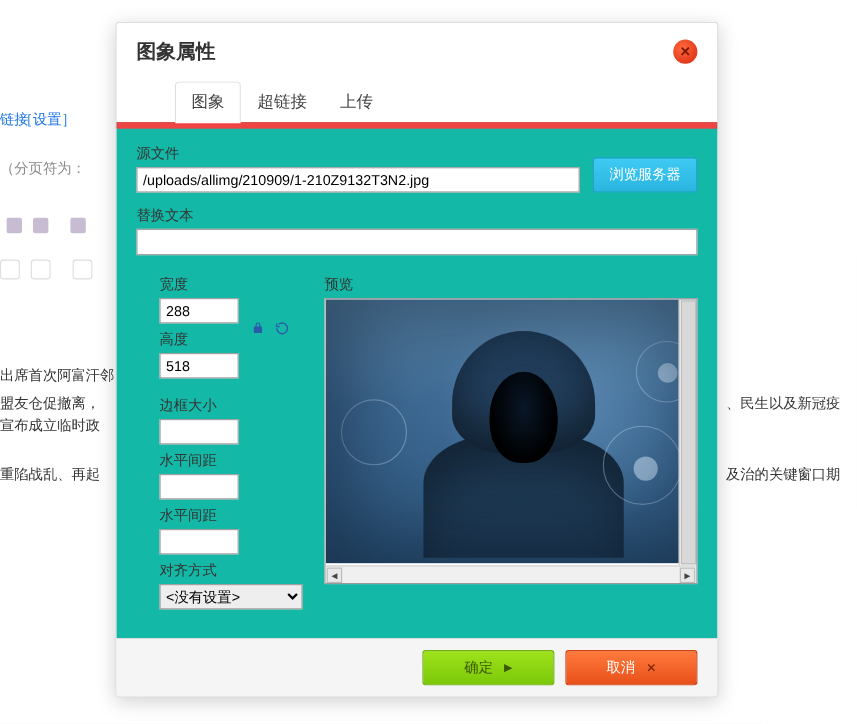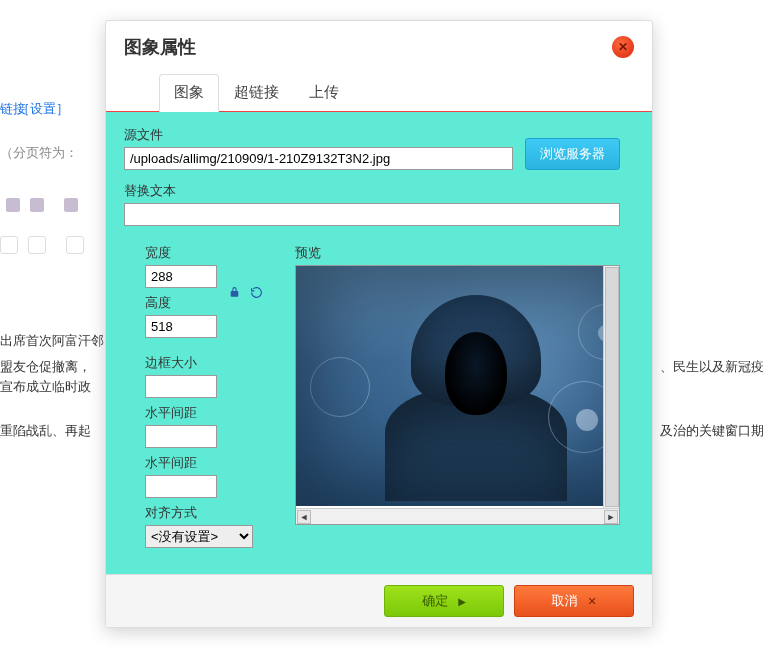--- a/index.html
+++ b/index.html
@@ -97,23 +97,23 @@
     top: 1px;
   }
   .tab.active {
     border-color: #ddd;
     border-radius: 4px 4px 0 0;
     background: #fff;
     z-index: 2;
   }
 
   .dialog-body {
-    border-top: 1px solid #ef4444;
-    padding: 14px 32px 26px 18px;
-    background: #5eead4;
+    border-top: 6px solid #ef4444;
+    padding: 14px 18px 26px 18px;
+    background: #14b8a6;
   }
 
   .field-row { margin-bottom: 8px; }
   .field-label { font-size: 13px; color: #333; margin-bottom: 3px; display: block; }
   .text-input {
     width: 100%;
     padding: 3px 5px;
     font-size: 13px;
     border: 1px solid #999;
     background: #fff;
@@ -147,21 +147,21 @@
   .dim-fields { display: flex; flex-direction: column; gap: 6px; }
   .dim-icons-inline { display: flex; gap: 8px; font-size: 13px; color: #2a5aa8; padding-top: 2px; }
   .lock-icon, .reset-icon { cursor: pointer; width: 14px; height: 14px; display:inline-flex; align-items:center; justify-content:center; }
   .lock-icon svg, .reset-icon svg { width: 13px; height: 13px; }
 
   .align-select {
     font-size: 13px;
     border: 1px solid #999;
     padding: 2px 1px;
     background: #eee;
-    width: 108px;
+    width: 130px;
   }
 
   .preview-col { flex: 1; display: flex; flex-direction: column; }
   .preview-box {
     border: 1px solid #999;
     background: #fff;
     position: relative;
     height: 260px;
     overflow: hidden;
     display: flex;
@@ -352,21 +352,21 @@
   <div class="dialog-body">
 
     <div class="field-row server-row">
       <div class="src-col">
         <label class="field-label">源文件</label>
         <input class="text-input" type="text" value="/uploads/allimg/210909/1-210Z9132T3N2.jpg" style="">
       </div>
       <button class="browse-btn">浏览服务器</button>
     </div>
 
-    <div class="field-row" style="margin-top:12px;">
+    <div class="field-row" style="margin-top:12px;font-family:Liberation Serif, serif;">
       <label class="field-label">替换文本</label>
       <input class="text-input" type="text" value="" style="">
     </div>
 
     <div class="mid-section">
 
       <div class="dim-col">
 
         <div class="dim-pair-row">
           <div class="dim-fields">

